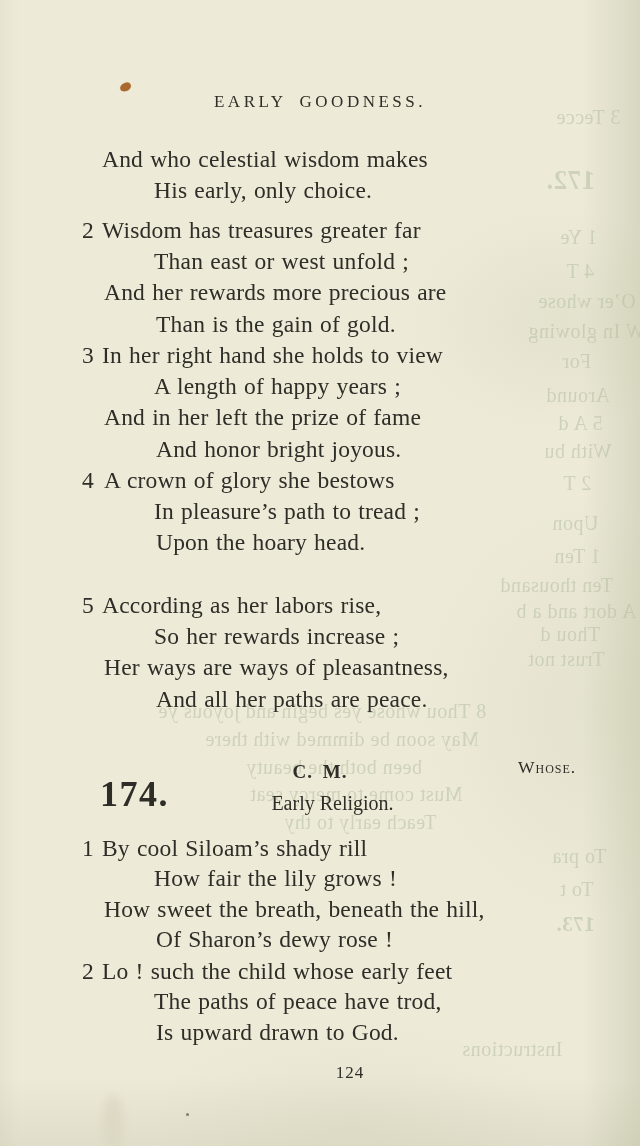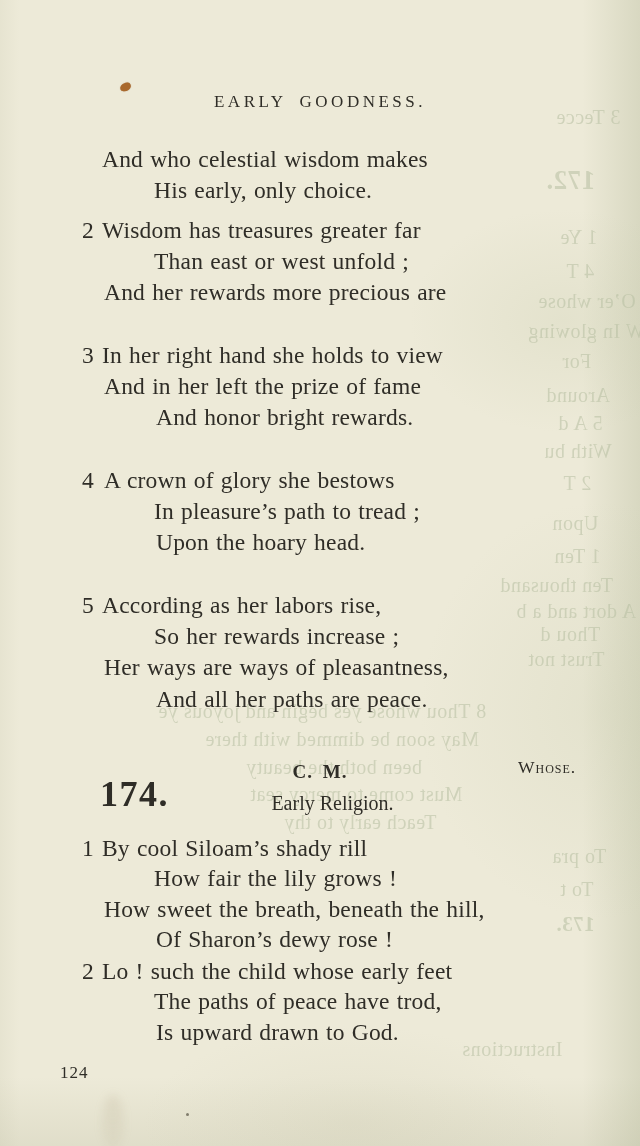--- a/index.html
+++ b/index.html
@@ -39,21 +39,21 @@
   .hymn-verse { line-height:30.4px; }
   .hymn-number { position:absolute; left:100px; top:750px;
     font-size:36px; font-weight:bold; letter-spacing:1.5px;margin-top:23px; }
   .hymn-meter { position:absolute; top:761px; left:0; width:640px; text-align:center;
     font-size:19px; font-weight:bold; letter-spacing:1px; word-spacing:4px; }
   .hymn-author { position:absolute; left:518px; top:757px;
     font-size:17.5px; font-variant:small-caps; letter-spacing:1px; }
   .hymn-title { position:absolute; top:792px; left:0; width:640px; box-sizing:border-box;
     padding-left:25px; text-align:center; font-size:20px; }
   .page-number { position:absolute; top:1063px; left:0; width:640px; box-sizing:border-box;
-    padding-left:60px; text-align:left; font-size:17px; letter-spacing:1px; }
+    padding-left:60px; text-align:center; font-size:17px; letter-spacing:1px; }
   .fleck { position:absolute; left:120px; top:83px; width:11px; height:8px;
     background:#a9692d; border-radius:60% 40% 55% 45%; transform:rotate(-18deg);
     box-shadow:0 0 1px rgba(140,80,30,.6); }
   .dot { position:absolute; left:186px; top:1113px; width:3px; height:3px;
     background:rgba(75,70,55,.65); border-radius:50%; }
   .smudge { position:absolute; left:102px; top:1095px; width:22px; height:55px;
     background:linear-gradient(180deg, rgba(160,140,105,.14), rgba(150,135,100,.06));
     border-radius:50%; filter:blur(4px); }
 </style>
 </head>
@@ -99,27 +99,29 @@
   <div class="verse" style="top:144px">
     <div class="line l-a">And who celestial wisdom makes</div>
     <div class="line l-b">His early, only choice.</div>
   </div>
 
   <div class="verse" style="top:215px">
     <span class="vnum">2</span>
     <div class="line l-a">Wisdom has treasures greater far</div>
     <div class="line l-b">Than east or west unfold ;</div>
     <div class="line l-c">And her rewards more precious are</div>
+    <div class="line l-d">Than is the gain of gold.</div>
   </div>
 
   <div class="verse" style="top:340px">
     <span class="vnum">3</span>
     <div class="line l-a">In her right hand she holds to view</div>
+    <div class="line l-b">A length of happy years ;</div>
     <div class="line l-c">And in her left the prize of fame</div>
-    <div class="line l-d">And honor bright rewards.</div>
+    <div class="line l-d">And honor bright joyous.</div>
   </div>
 
   <div class="verse" style="top:465px">
     <span class="vnum">4</span>
     <div class="line l-c">A crown of glory she bestows</div>
     <div class="line l-b">In pleasure’s path to tread ;</div>
     <div class="line l-d">Upon the hoary head.</div>
   </div>
 
   <div class="verse" style="top:590px">

